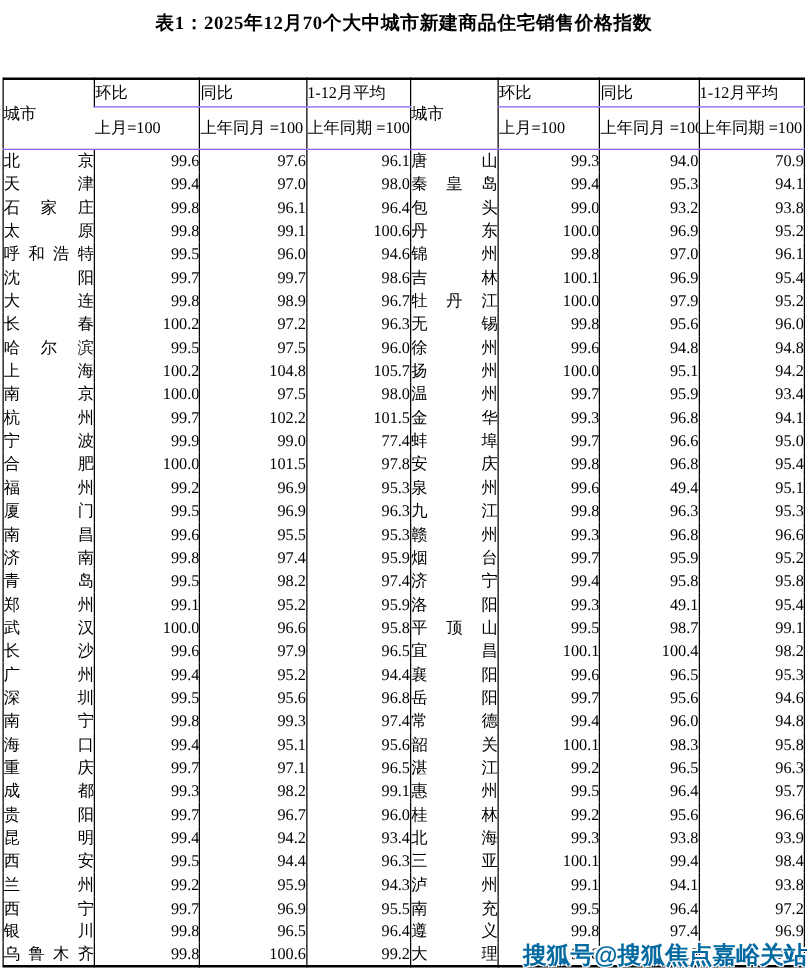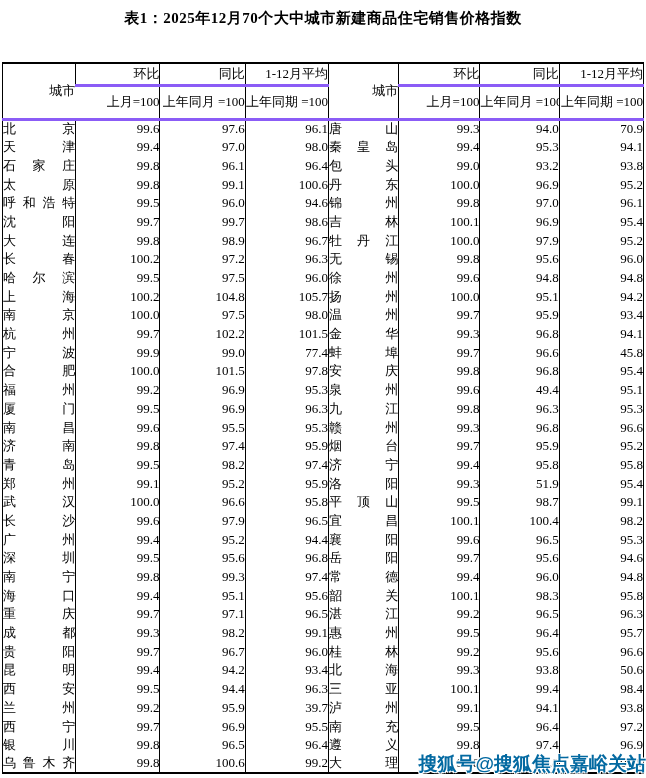--- a/index.html
+++ b/index.html
@@ -14,21 +14,21 @@
   table.idx{
     position:absolute;top:62px;left:2px;width:642px;
     border-collapse:collapse;table-layout:fixed;
     border-top:2px solid #000;border-bottom:2px solid #000;
     border-left:1px solid #000;border-right:1px solid #000;
   }
   table.idx th, table.idx td{
     padding:0;margin:0;font-weight:normal;font-size:13px;line-height:1.05;
     vertical-align:middle;overflow:hidden;white-space:nowrap;
   }
-  table.idx th{border-left:1px solid #000;border-bottom:3px solid #8b5cf6;text-align:right;}
+  table.idx th{border-left:1px solid #000;border-bottom:1px solid #8b5cf6;text-align:left;}
   table.idx th:first-child, table.idx td:first-child{border-left:none;}
   table.idx td{border-left:1px solid #000;}
   thead tr.r1{height:22px;}
   thead tr.r2{height:34px;}
   tbody tr{height:18.7px;}
   th.base{white-space:pre-line;}
   td.num{text-align:right;padding-right:8px;}
   td.city{padding:0 6px 0 7px;}
   td.city .spread{display:flex;justify-content:space-between;width:100%;}
   td.city .spread span{display:block;}
@@ -338,21 +338,21 @@
           <td class="num">99.0</td>
           <td class="num">77.4</td>
           <td class="city">
             <div class="spread">
               <span>蚌</span>
               <span>埠</span>
             </div>
           </td>
           <td class="num">99.7</td>
           <td class="num">96.6</td>
-          <td class="num">45.8</td>
+          <td class="num">95.0</td>
         </tr>
         <tr>
           <td class="city">
             <div class="spread">
               <span>合</span>
               <span>肥</span>
             </div>
           </td>
           <td class="num">100.0</td>
           <td class="num">101.5</td>
@@ -477,21 +477,21 @@
           <td class="num">99.1</td>
           <td class="num">95.2</td>
           <td class="num">95.9</td>
           <td class="city">
             <div class="spread">
               <span>洛</span>
               <span>阳</span>
             </div>
           </td>
           <td class="num">99.3</td>
-          <td class="num">51.9</td>
+          <td class="num">49.1</td>
           <td class="num">95.4</td>
         </tr>
         <tr>
           <td class="city">
             <div class="spread">
               <span>武</span>
               <span>汉</span>
             </div>
           </td>
           <td class="num">100.0</td>
@@ -679,21 +679,21 @@
           <td class="num">94.2</td>
           <td class="num">93.4</td>
           <td class="city">
             <div class="spread">
               <span>北</span>
               <span>海</span>
             </div>
           </td>
           <td class="num">99.3</td>
           <td class="num">93.8</td>
-          <td class="num">50.6</td>
+          <td class="num">93.9</td>
         </tr>
         <tr>
           <td class="city">
             <div class="spread">
               <span>西</span>
               <span>安</span>
             </div>
           </td>
           <td class="num">99.5</td>
           <td class="num">94.4</td>
@@ -710,21 +710,21 @@
         </tr>
         <tr>
           <td class="city">
             <div class="spread">
               <span>兰</span>
               <span>州</span>
             </div>
           </td>
           <td class="num">99.2</td>
           <td class="num">95.9</td>
-          <td class="num">39.7</td>
+          <td class="num">94.3</td>
           <td class="city">
             <div class="spread">
               <span>泸</span>
               <span>州</span>
             </div>
           </td>
           <td class="num">99.1</td>
           <td class="num">94.1</td>
           <td class="num">93.8</td>
         </tr>

